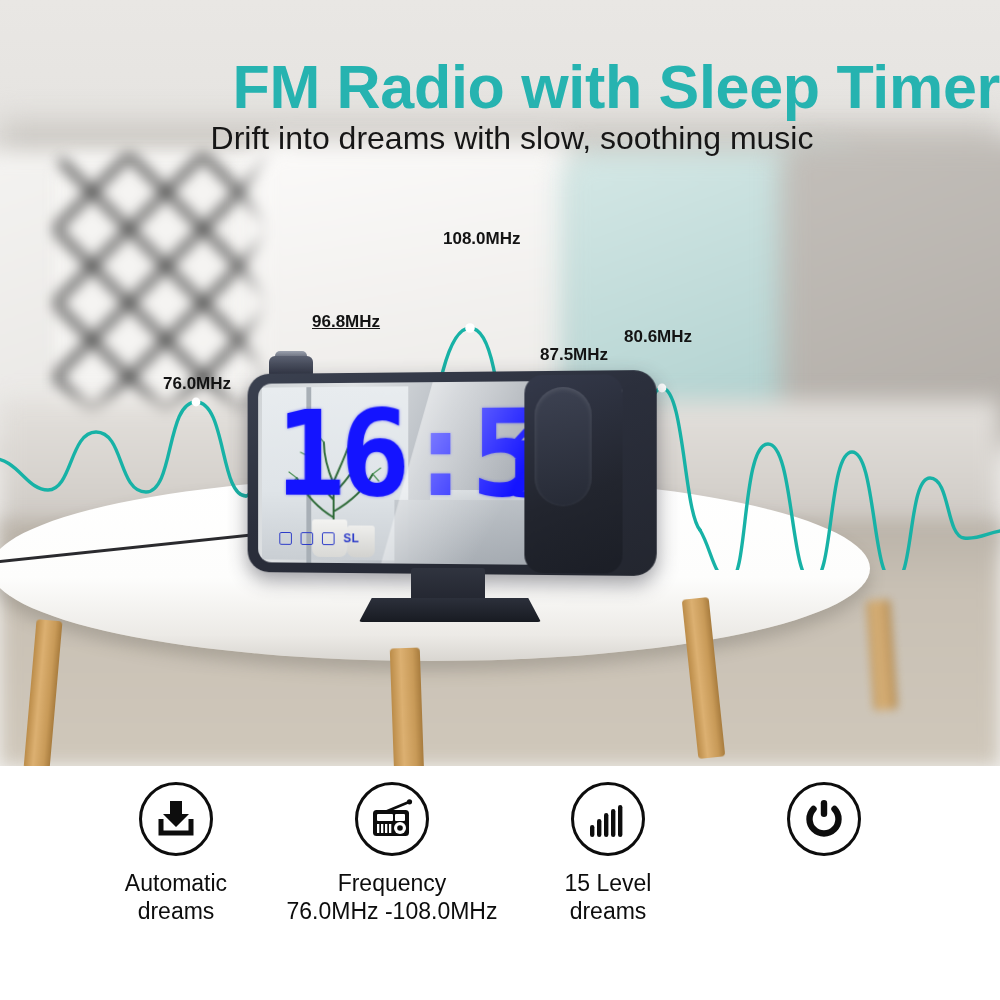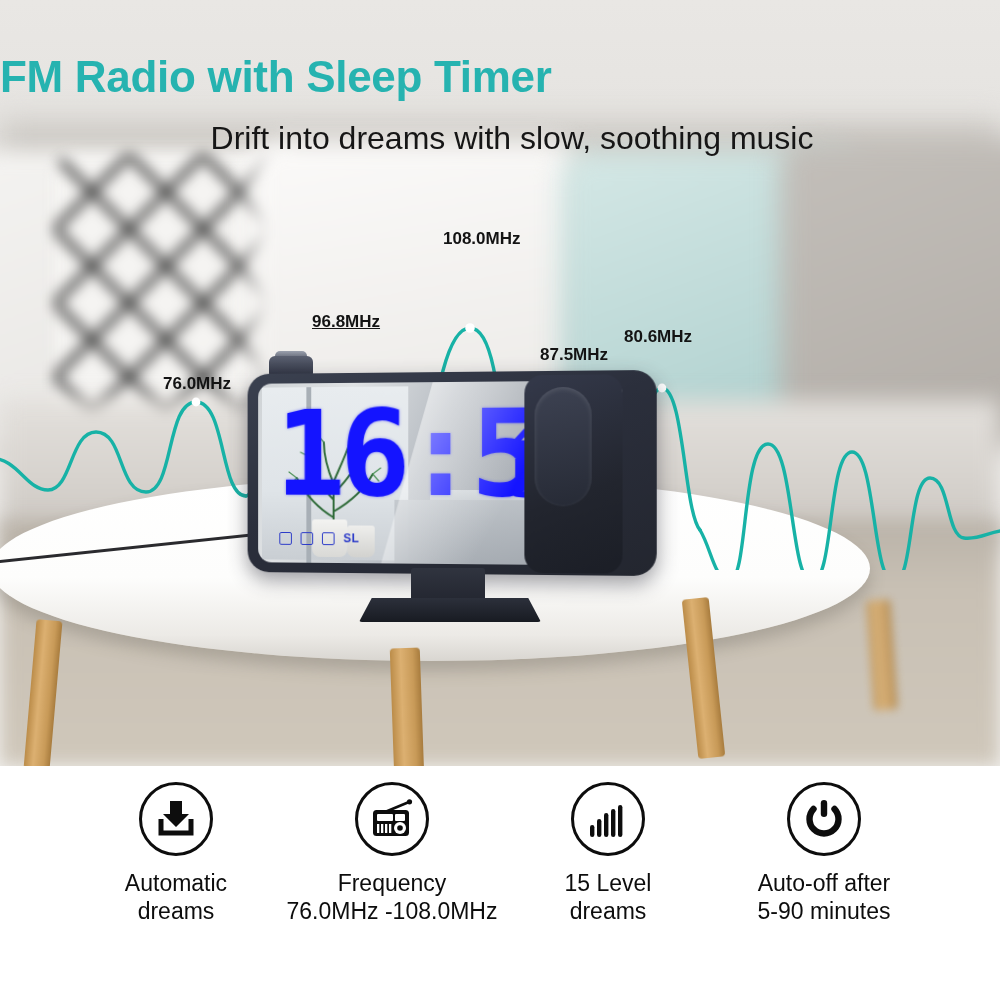--- a/index.html
+++ b/index.html
@@ -127,22 +127,22 @@
     <div class="sofa-seat"></div>
     <div class="floor"></div>
 
     <div class="table-top"></div>
     <div class="leg l1"></div>
     <div class="leg l2"></div>
     <div class="leg l3"></div>
     <div class="leg l4"></div>
     <div class="cable"></div>
 
-    <div style="position:absolute;left:0;top:52px;width:1000px;text-align:left;
-                font-size:44px;font-weight:700;letter-spacing:-.3px;color:#26b3b0;">FM Radio with Sleep Timer</div>
+    <div style="position:absolute;left:0;top:52px;width:1000px;text-align:right;
+                font-size:61px;font-weight:700;letter-spacing:-.3px;color:#26b3b0;">FM Radio with Sleep Timer</div>
     <div style="position:absolute;left:0;top:120px;width:1000px;text-align:center;
                 font-size:32px;font-weight:400;color:#161616;margin-left:12px;">Drift into dreams with slow, soothing music</div>
 
     <svg id="waveform" viewBox="0 0 1000 370" preserveAspectRatio="none">
       <path fill="none" stroke="#17b2a6" stroke-width="3.4" stroke-linecap="round" d="M -10 258 C 18 258 26 290 48 290 C 72 290 70 232 96 232
                C 124 232 118 292 146 292 C 174 292 166 202 196 202
                C 226 202 220 296 246 296"></path>
       <path fill="none" stroke="#17b2a6" stroke-width="3.4" stroke-linecap="round" d="M 246 296 C 258 296 254 234 276 228 C 296 222 298 250 312 250
                C 328 250 330 228 344 228"></path>
       <path fill="none" stroke="#17b2a6" stroke-width="3.4" stroke-linecap="round" d="M 292 296 C 300 296 302 204 334 204 C 366 204 362 296 372 296"></path>
@@ -288,20 +288,16 @@
       </div>
     </div>
 
     <div class="feature">
       <div class="f-circle">
         <svg width="42" height="42" viewBox="0 0 42 42">
           <path d="M10.5 11 A14.5 14.5 0 1 0 31.5 11" fill="none" stroke="#0d0d0d" stroke-width="6.4" stroke-linecap="round"></path>
           <rect x="17.8" y="2" width="6.4" height="17" rx="3.2" fill="#0d0d0d"></rect>
         </svg>
       </div>
-      <div class="f-label">
-        <div>Auto-off after</div>
-        <div>5-90 minutes</div>
-      </div>
     </div>
 
   </div>
 </div>
 
 </body></html>

